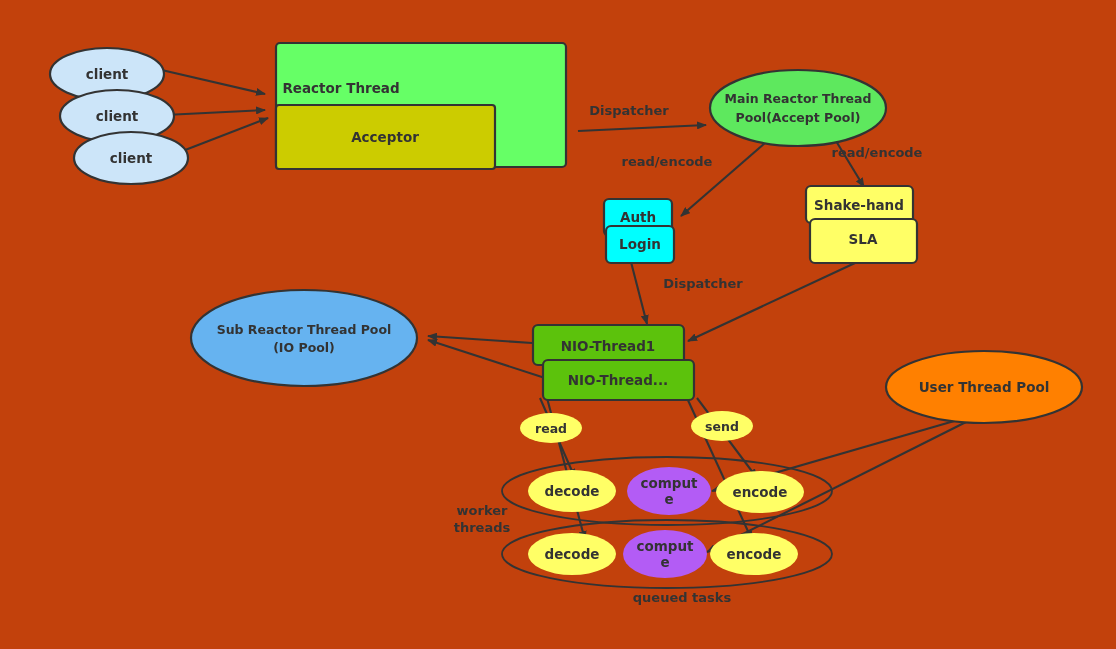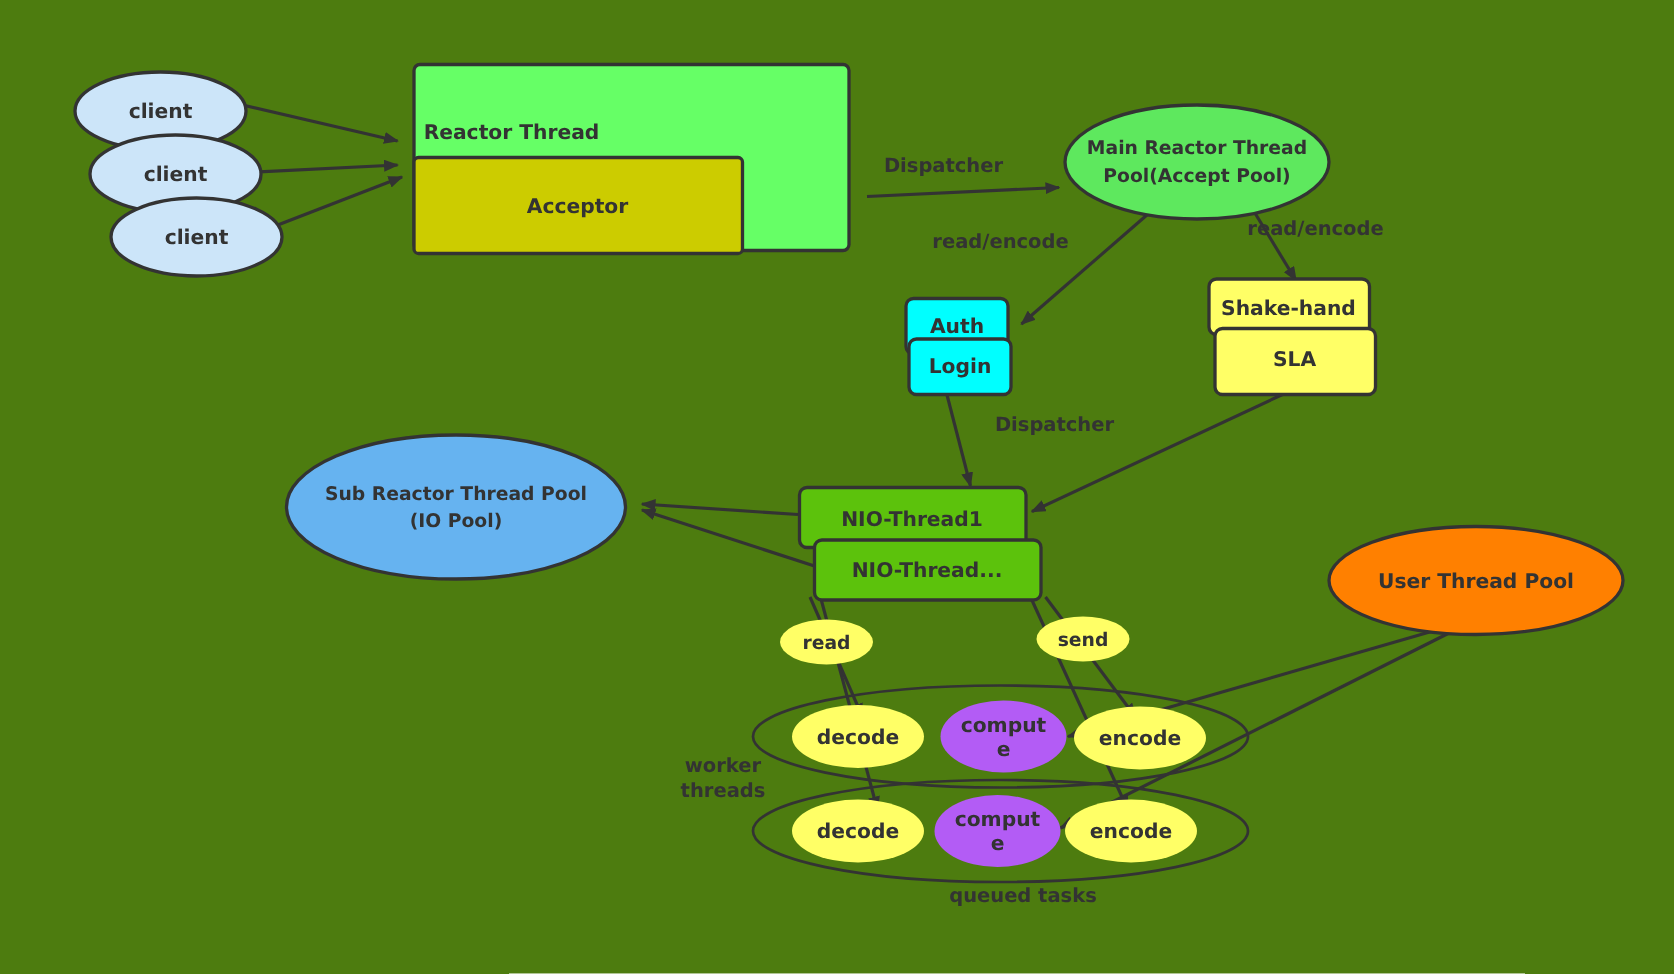--- a/index.html
+++ b/index.html
@@ -10,21 +10,21 @@
   body {
     width: 1116px;
     height: 649px;
     font-family: "DejaVu Sans", sans-serif;
     overflow: hidden;
   }
   #diagram-root {
     position: relative;
     width: 1116px;
     height: 649px;
-    background: #4d7c0f;
+    background: #c2410c;
   }
   svg#diagram-svg {
     position: absolute;
     top: 0;
     left: 0;
     width: 1116px;
     height: 649px;
   }
   .node-shape {
     stroke: #333333;

